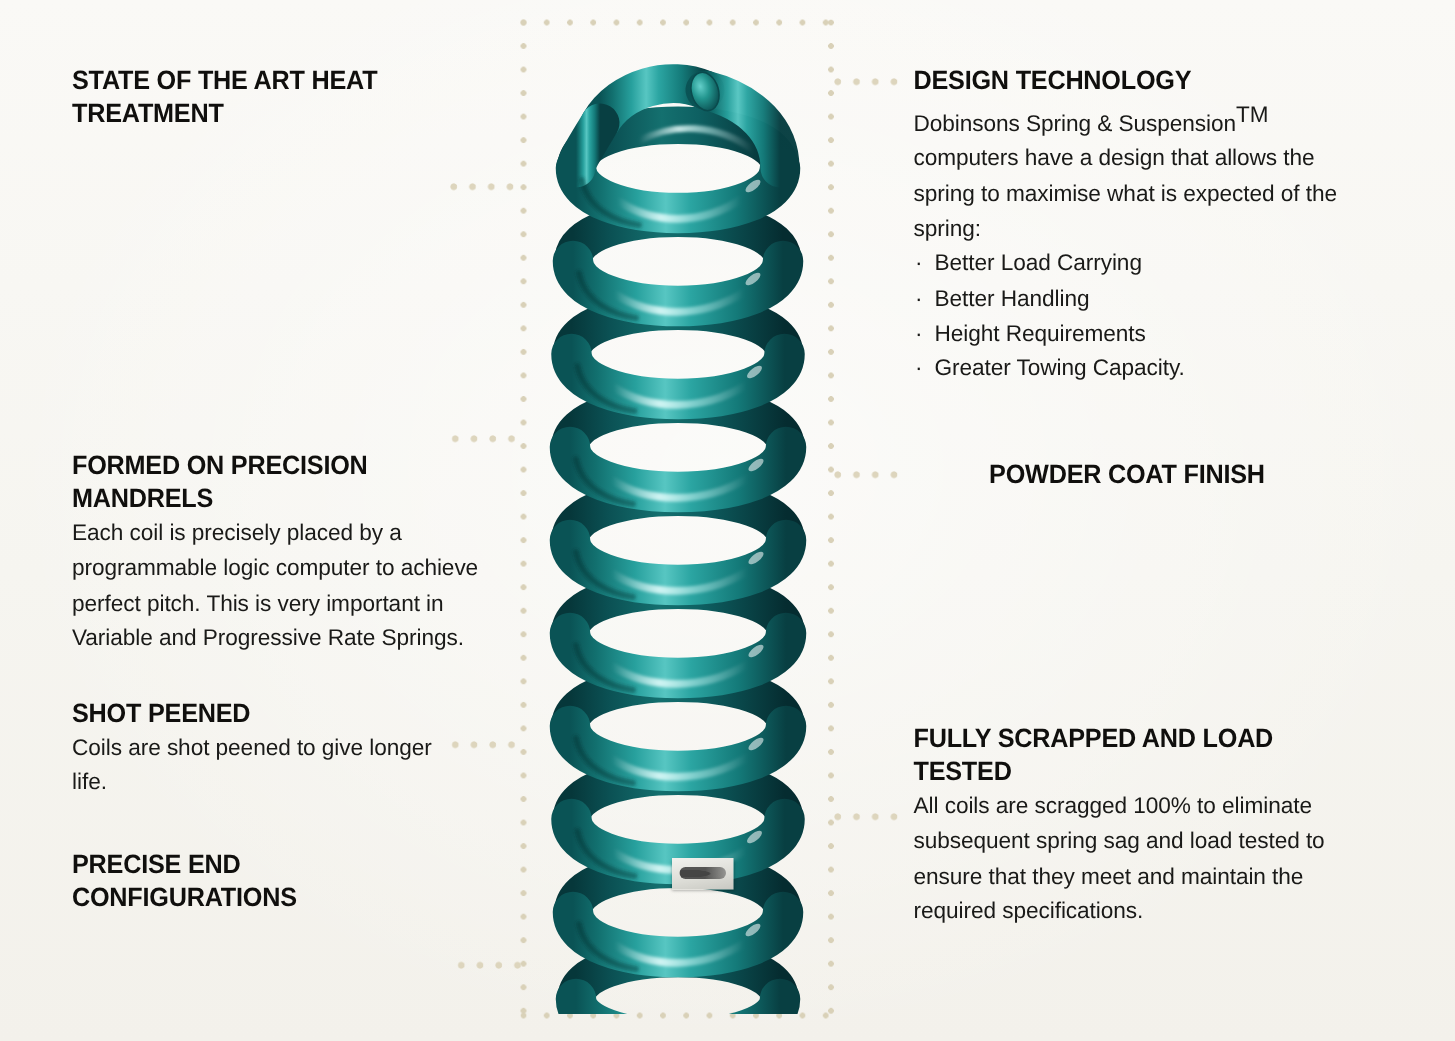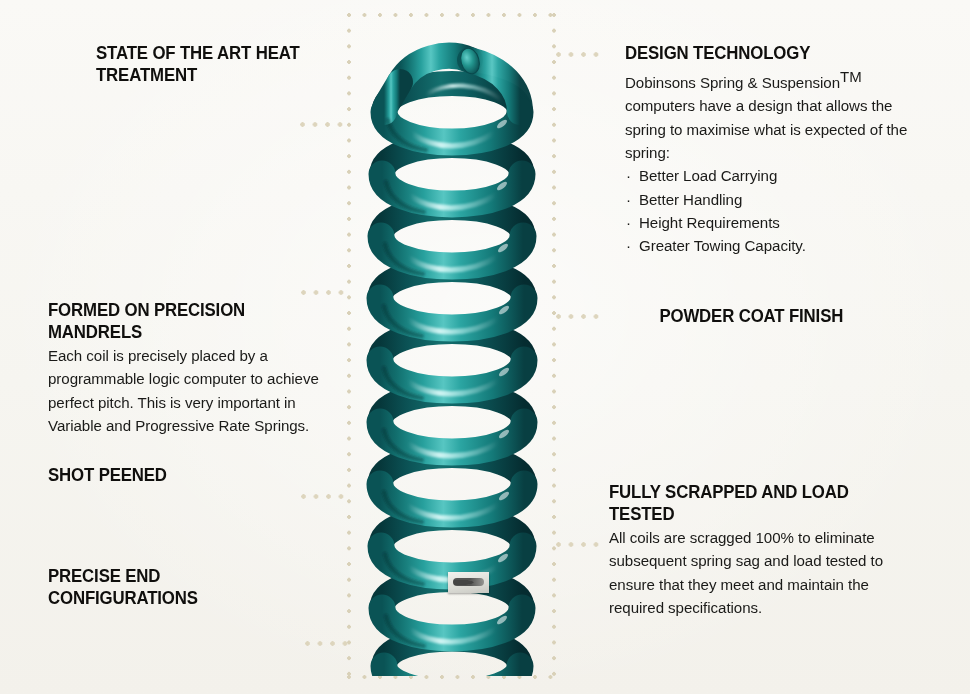--- a/index.html
+++ b/index.html
@@ -290,42 +290,43 @@
   <div class="leader" style="left:301px; top:290px;  width:47px;"></div>
   <div class="leader" style="left:301px; top:494px;  width:47px;"></div>
   <div class="leader" style="left:305px; top:641px;  width:43px;"></div>
 
   <div class="leader" style="left:556px; top:52px;  width:48px;"></div>
   <div class="leader" style="left:556px; top:314px; width:48px;"></div>
   <div class="leader" style="left:556px; top:542px; width:48px;"></div>
 
   <div class="col col-left">
 
-    <section class="block" style="top:42px; left:0; width:285px;margin-left:48px;">
+    <section class="block" style="top:42px; left:0; width:285px;">
       <h2 class="block-title">STATE OF THE ART HEAT TREATMENT</h2>
     </section>
 
     <section class="block" style="top:299px; left:0; width:280px;">
       <h2 class="block-title">FORMED ON PRECISION MANDRELS</h2>
       <p class="block-body">Each coil is precisely placed by a programmable logic computer to achieve perfect pitch.  This is very important in Variable and Progressive Rate Springs.</p>
     </section>
 
     <section class="block" style="top:464px; left:0; width:262px;">
       <h2 class="block-title">SHOT PEENED</h2>
+      <p class="block-body">Coils are shot peened to give longer life.</p>
     </section>
 
     <section class="block" style="top:565px; left:0; width:278px;">
       <h2 class="block-title">PRECISE END CONFIGURATIONS</h2>
     </section>
 
   </div>
 
   <div class="col col-right">
 
-    <section class="block" style="top:42px; left:16px; width:300px;">
+    <section class="block" style="top:42px; left:0; width:300px;">
       <h2 class="block-title">DESIGN TECHNOLOGY</h2>
       <p class="block-body"><span>Dobinsons Spring &amp; Suspension</span><span class="tm">TM</span><span> computers have a design that allows the spring to maximise what is expected of the spring:</span></p>
       <ul class="block-list">
         <li><span class="bullet-dot">·</span><span>Better Load Carrying</span></li>
         <li><span class="bullet-dot">·</span><span>Better Handling</span></li>
         <li><span class="bullet-dot">·</span><span>Height Requirements</span></li>
         <li><span class="bullet-dot">·</span><span>Greater Towing Capacity.</span></li>
       </ul>
     </section>
 

